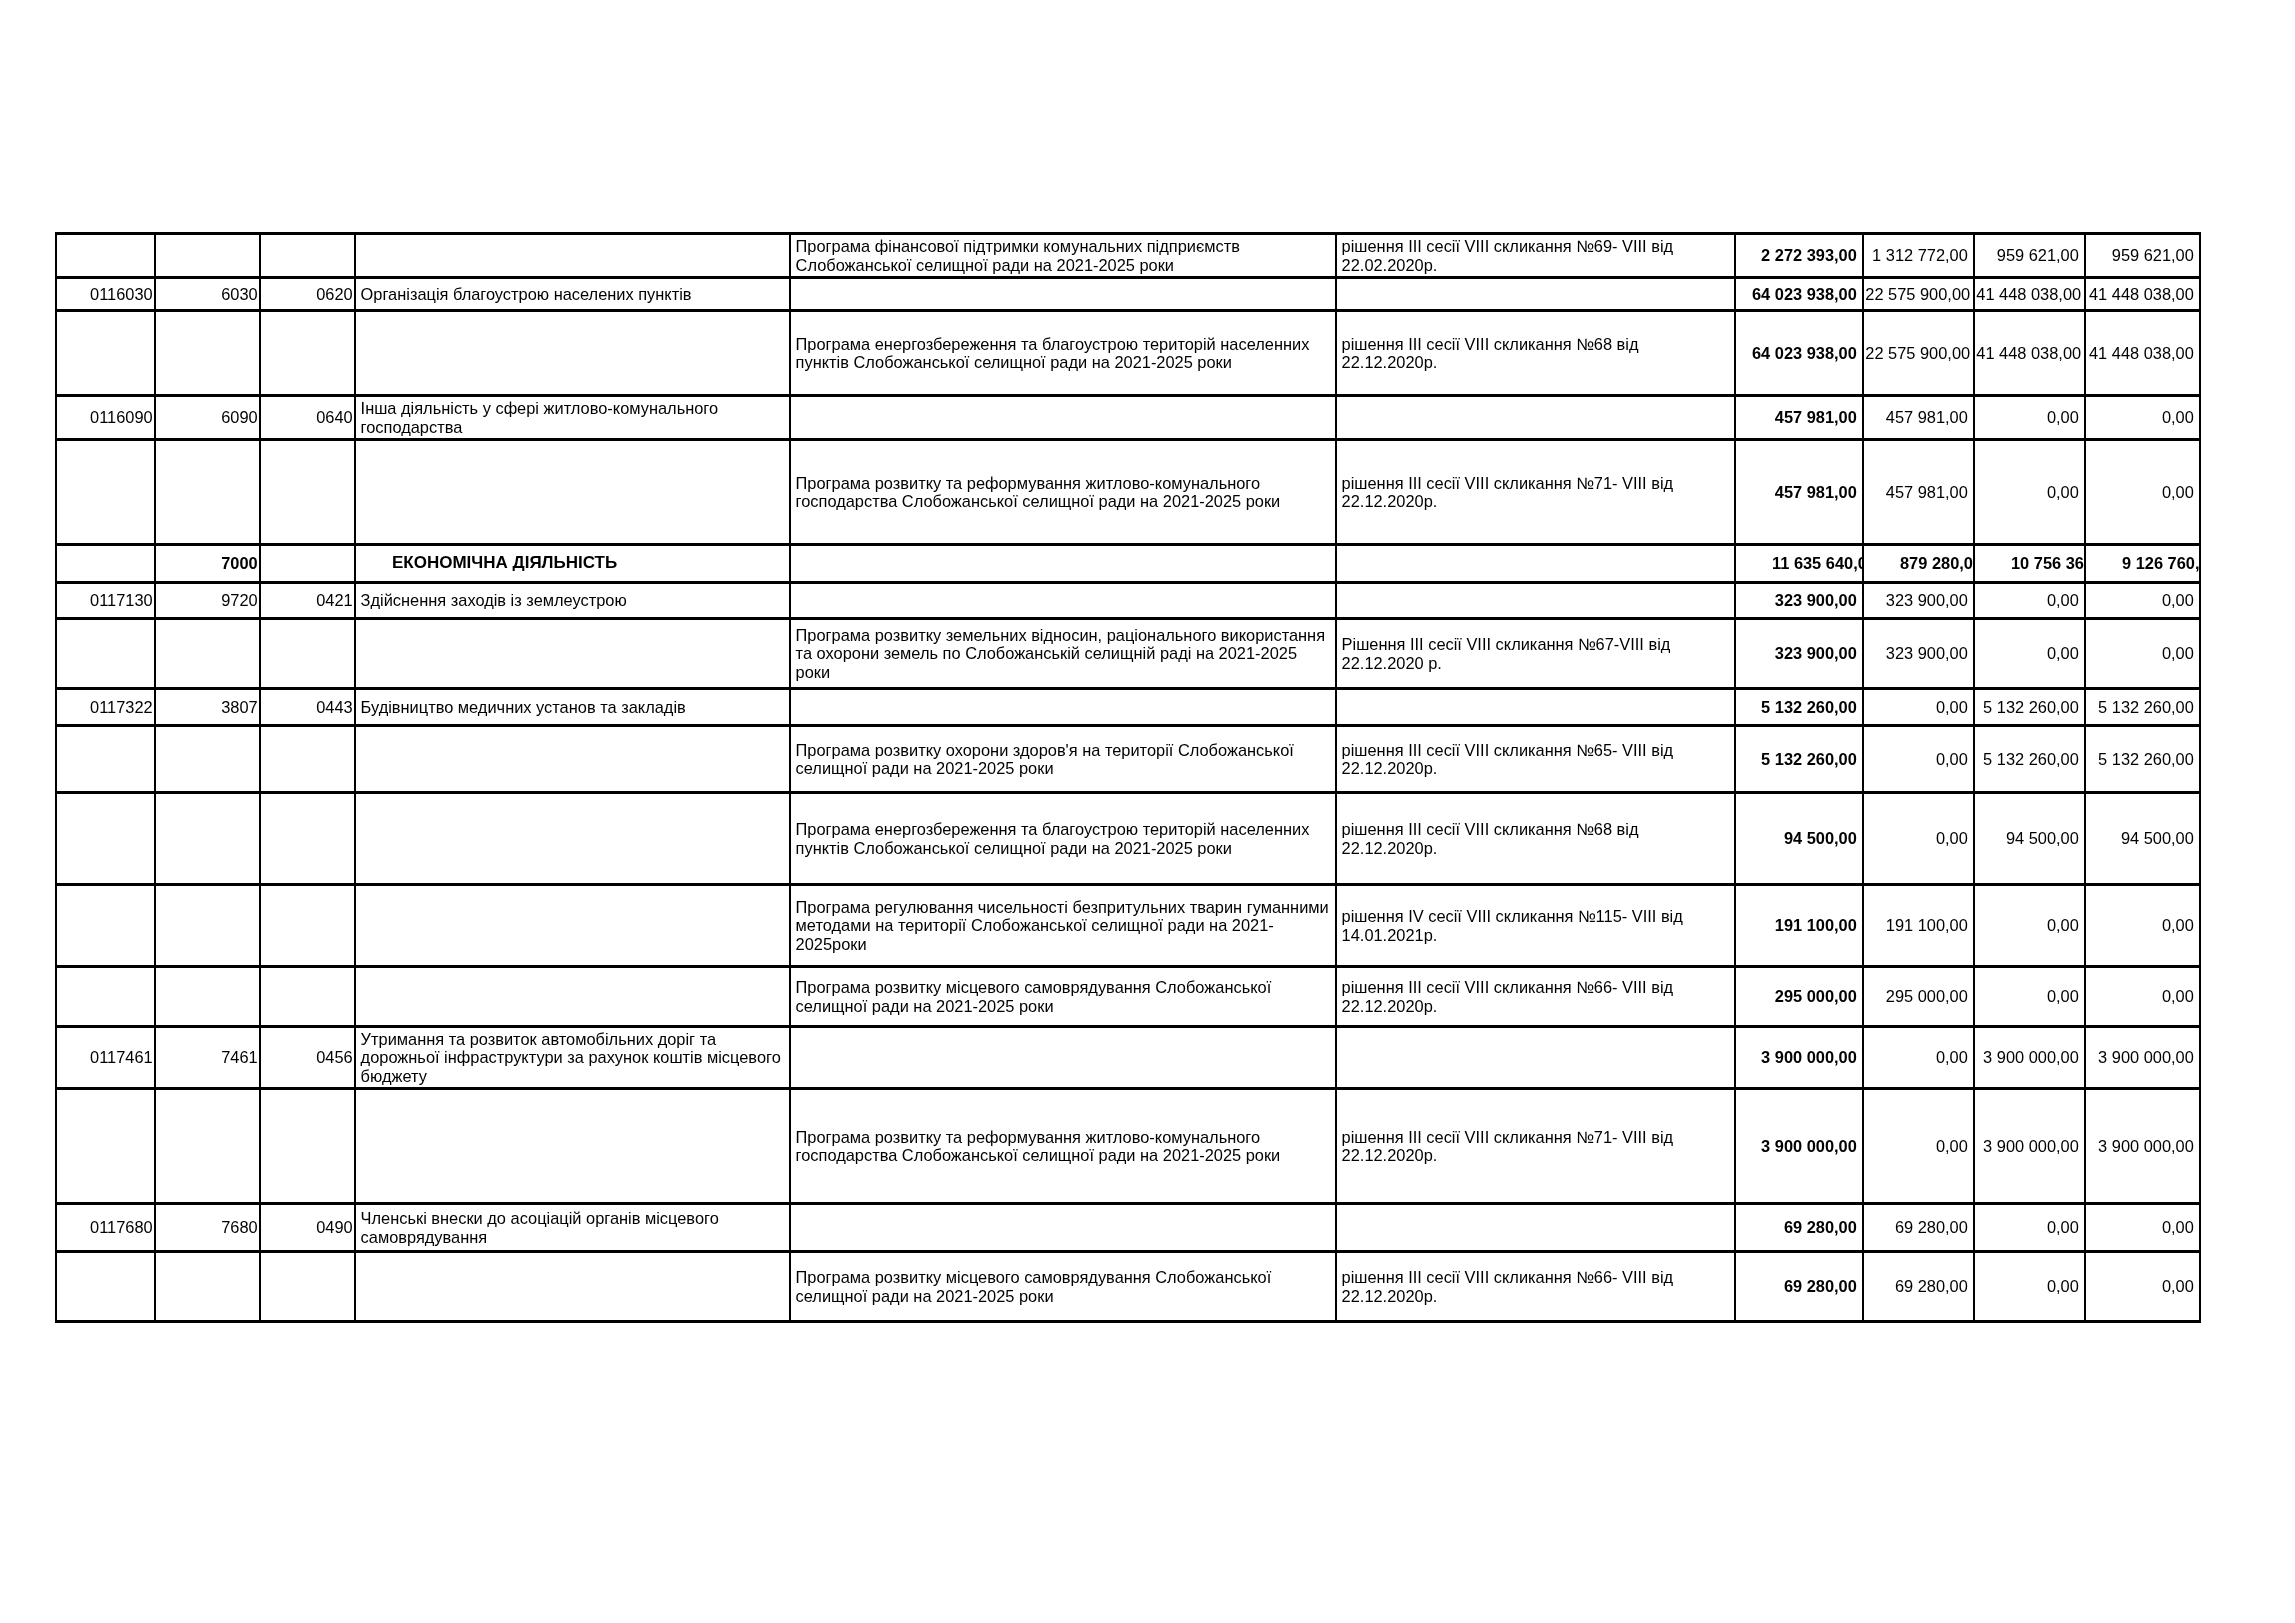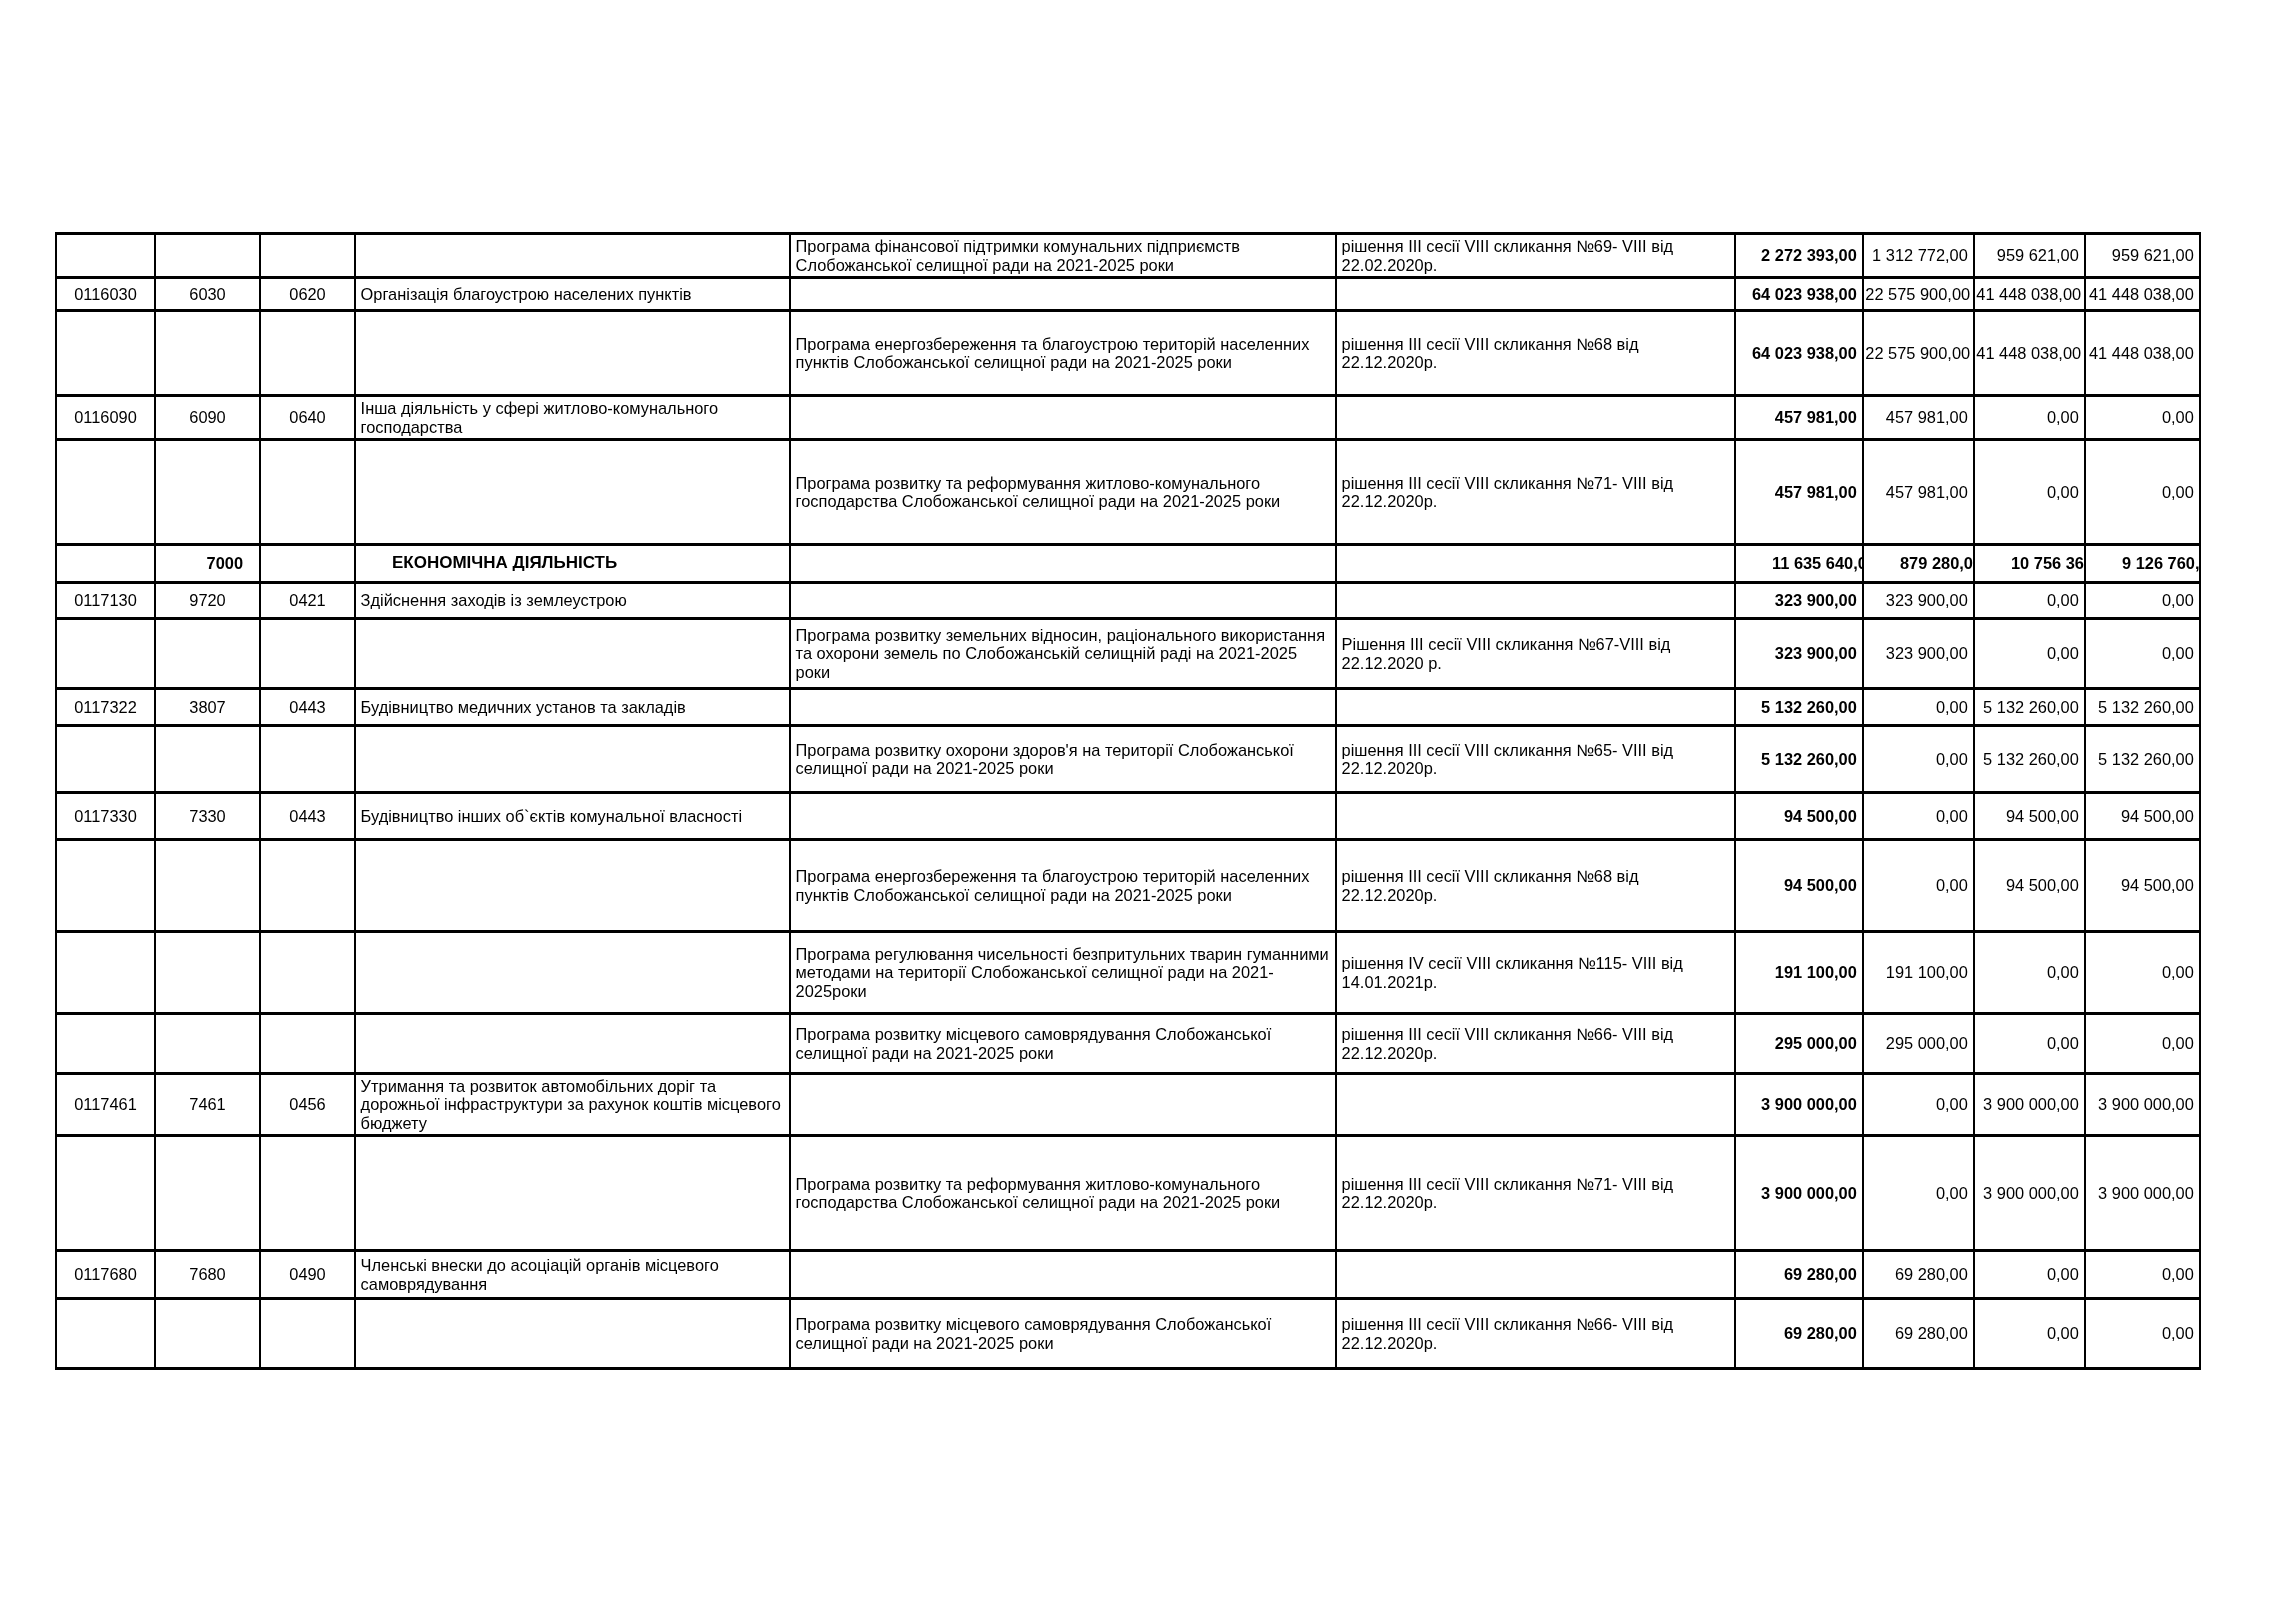--- a/index.html
+++ b/index.html
@@ -29,21 +29,21 @@
     border-top-width: 3.3px;
     border-bottom-width: 3.3px;
     vertical-align: middle;
     overflow: hidden;
     font-size: 16.4px;
     line-height: 18.3px;
     color: #000000;
     box-sizing: border-box;
   }
   td.codes {
-    text-align: center;
+    text-align: right;
     padding: 0 1.3px;
   }
   td.name, td.prog, td.decision {
     text-align: left;
     padding: 1.3px 5.2px 1.3px 4.6px;
     margin-top: 30px;
   }
   td.num {
     text-align: right;
     padding: 0 5.2px 0 1.3px;
@@ -192,32 +192,20 @@
           <td class="codes"></td>
           <td class="codes"></td>
           <td class="name"></td>
           <td class="prog">Програма розвитку охорони здоров'я на території Слобожанської селищної ради на 2021-2025 роки</td>
           <td class="decision">рішення III сесії VIII скликання №65- VIII від 22.12.2020р.</td>
           <td class="num num-first">5 132 260,00</td>
           <td class="num">0,00</td>
           <td class="num">5 132 260,00</td>
           <td class="num">5 132 260,00</td>
         </tr>
-        <tr style="height: 47px;">
-          <td class="codes">0117330</td>
-          <td class="codes">7330</td>
-          <td class="codes">0443</td>
-          <td class="name">Будівництво інших об`єктів комунальної власності</td>
-          <td class="prog"></td>
-          <td class="decision"></td>
-          <td class="num num-first">94 500,00</td>
-          <td class="num">0,00</td>
-          <td class="num">94 500,00</td>
-          <td class="num">94 500,00</td>
-        </tr>
         <tr style="height: 92px;">
           <td class="codes"></td>
           <td class="codes"></td>
           <td class="codes"></td>
           <td class="name"></td>
           <td class="prog">Програма енергозбереження та благоустрою територій населенних пунктів Слобожанської селищної ради на 2021-2025 роки</td>
           <td class="decision">рішення III сесії VIII скликання №68 від 22.12.2020р.</td>
           <td class="num num-first">94 500,00</td>
           <td class="num">0,00</td>
           <td class="num">94 500,00</td>

